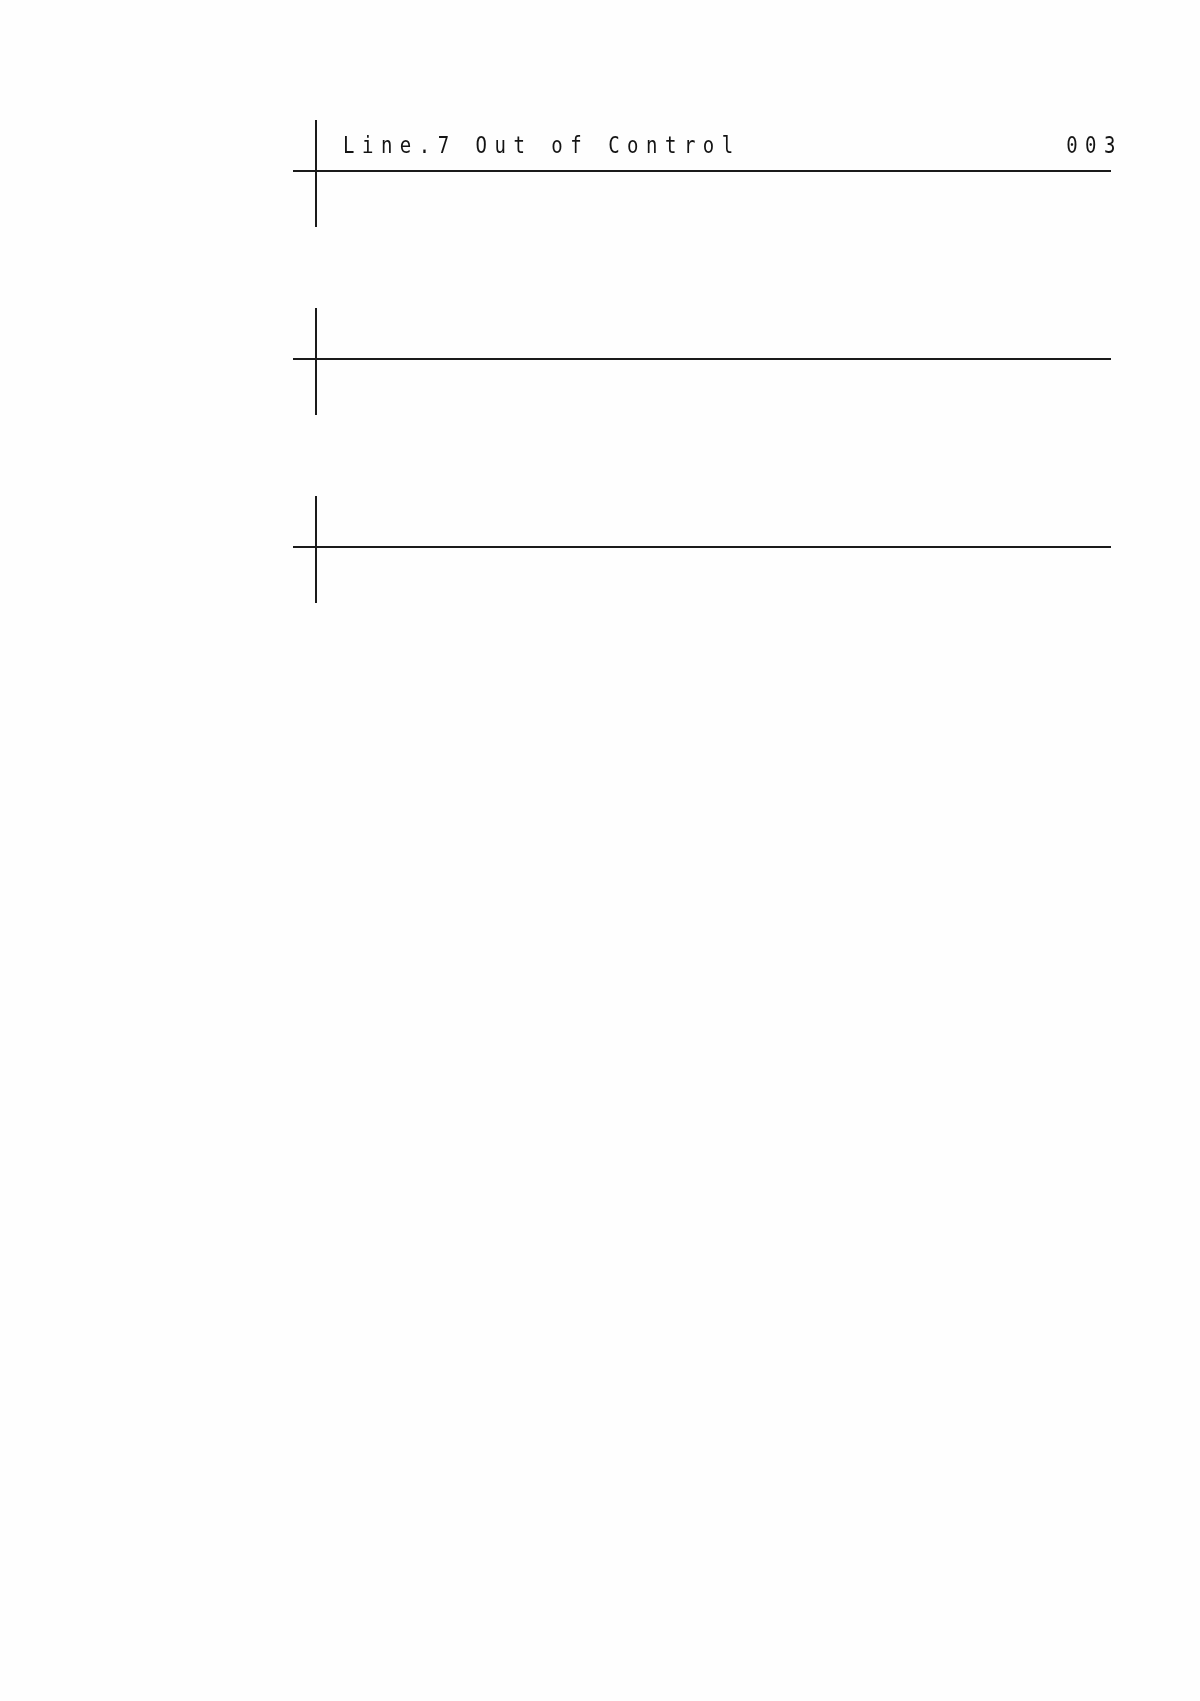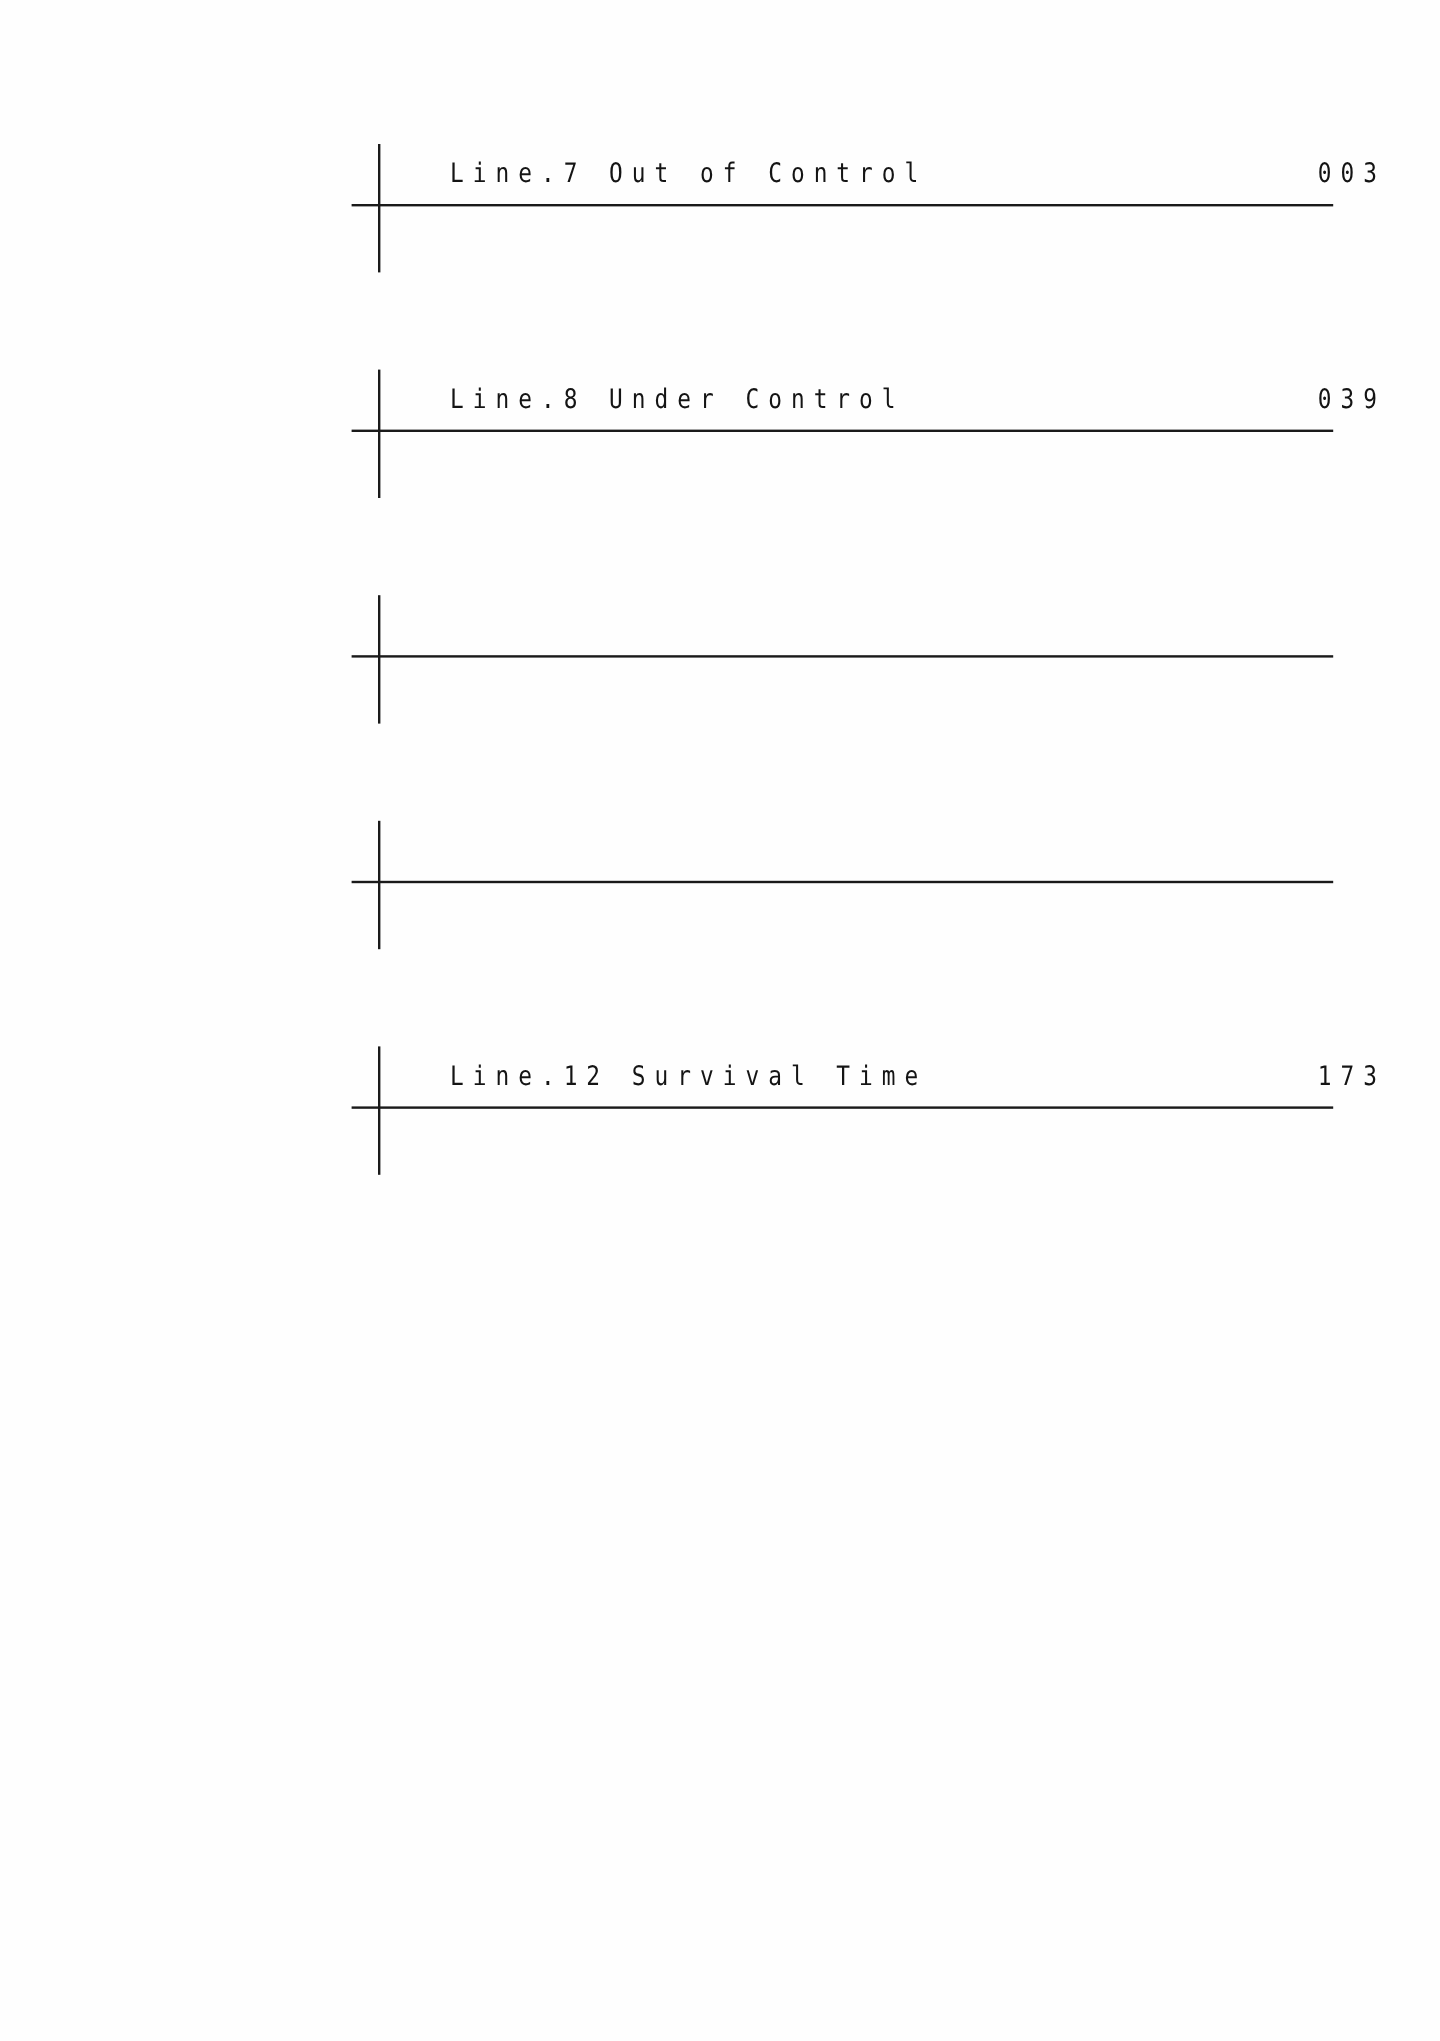--- a/index.html
+++ b/index.html
@@ -59,21 +59,20 @@
 
   .toc-entry .row {
     position: absolute;
     left: 0;
     top: 0;
     width: 100%;
     height: 50px;
     display: flex;
     align-items: center;
     justify-content: space-between;
-    padding-left: 32px;
   }
 
   .toc-title {
     font-family: "DejaVu Sans Mono", monospace;
     font-size: 19px;
     letter-spacing: 7.5px;
     font-weight: 400;
     color: #141414;
     white-space: pre;
     padding-left: 28px;
@@ -100,43 +99,27 @@
 
     <div class="toc-entry">
       <div class="v-rule"></div>
       <div class="h-rule"></div>
       <div class="row">
         <span class="toc-title">Line.7 Out of Control</span>
         <span class="toc-page">003</span>
       </div>
     </div>
 
-    <div class="toc-entry">
-      <div class="v-rule"></div>
-      <div class="h-rule"></div>
-      <div class="row">
-        <span class="toc-title">Line.8 Under Control</span>
-        <span class="toc-page">039</span>
-      </div>
-    </div>
 
 
     <div class="toc-entry">
       <div class="v-rule"></div>
       <div class="h-rule"></div>
     </div>
 
     <div class="toc-entry">
       <div class="v-rule"></div>
       <div class="h-rule"></div>
     </div>
 
-    <div class="toc-entry">
-      <div class="v-rule"></div>
-      <div class="h-rule"></div>
-      <div class="row">
-        <span class="toc-title">Line.12 Survival Time</span>
-        <span class="toc-page">173</span>
-      </div>
-    </div>
 
   </div>
 </div>
 
 </body></html>

